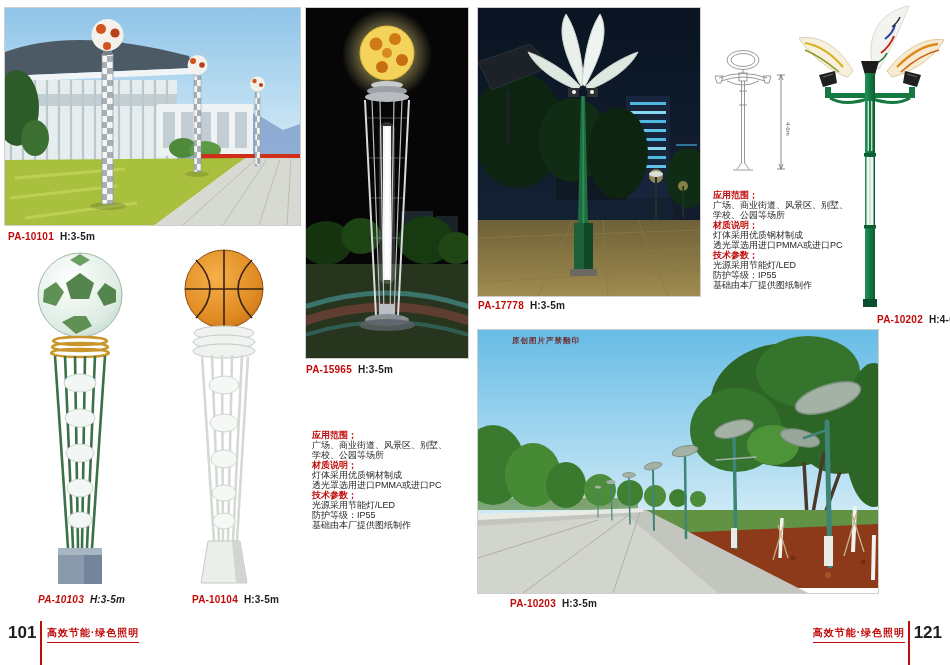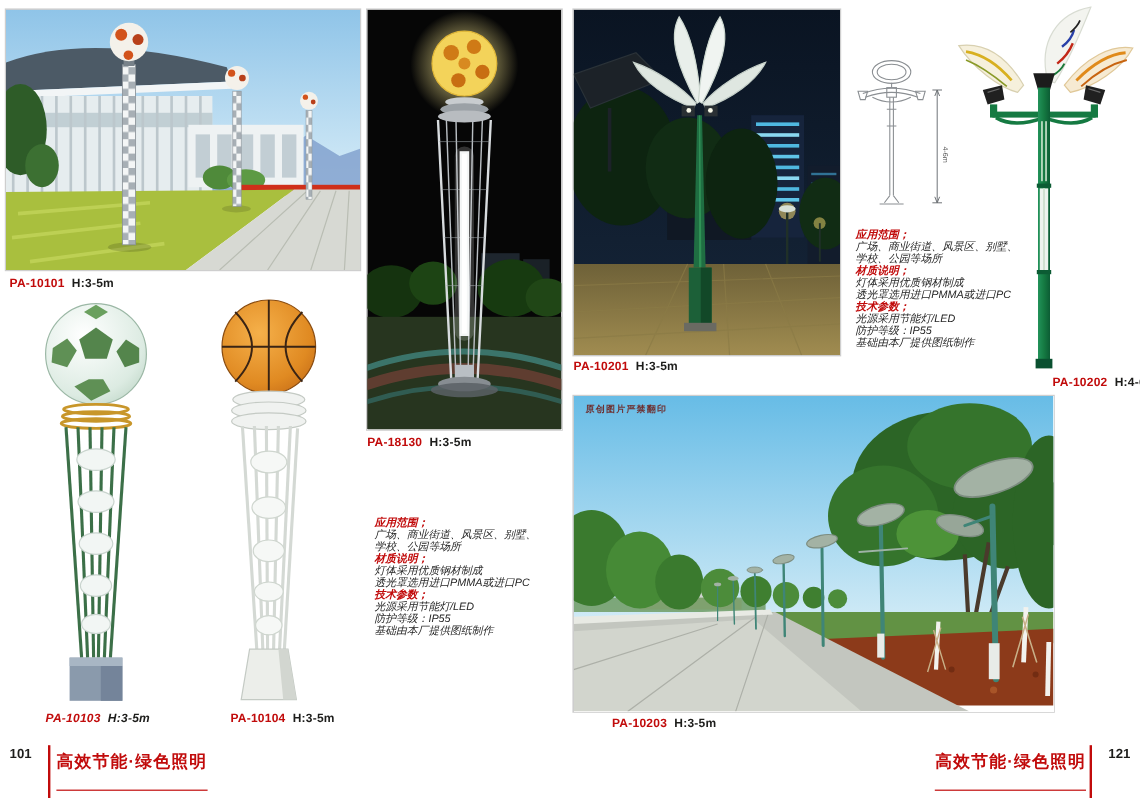--- a/index.html
+++ b/index.html
@@ -3,28 +3,28 @@
 <meta charset="utf-8">
 <style>
   html,body{margin:0;padding:0;background:#ffffff;}
   #catalog{position:relative;width:950px;height:665px;background:#ffffff;overflow:hidden;
            font-family:"Liberation Sans","DejaVu Sans",sans-serif;}
   .photo{position:absolute;overflow:hidden;box-shadow:0 0 0 1px rgba(60,60,60,.25);}
   .art{position:absolute;overflow:hidden;}
   .plabel{position:absolute;white-space:nowrap;font-size:10px;font-weight:700;letter-spacing:.2px;}
   .plabel .code{color:#c10b0b;margin-right:6px;}
   .plabel .ht{color:#1d1d1b;}
-  .spec{position:absolute;width:170px;font-size:9px;line-height:10px;color:#262626;font-style:italic;}
+  .spec{position:absolute;width:170px;font-size:9px;line-height:10px;color:#262626;}
   .spec .t{color:#c10b0b;font-weight:700;}
   .spec div{white-space:nowrap;}
-  .footer-num{position:absolute;font-size:11px;font-weight:700;color:#1d1d1b;top:623px;}
-  .footer-slogan{position:absolute;top:626px;font-size:14px;font-weight:700;color:#c10b0b;
-                 border-bottom:1px solid #c10b0b;padding-bottom:14px;white-space:nowrap;letter-spacing:1px;}
+  .footer-num{position:absolute;font-size:17px;font-weight:700;color:#1d1d1b;top:623px;}
+  .footer-slogan{position:absolute;top:626px;font-size:10px;font-weight:700;color:#c10b0b;
+                 border-bottom:1px solid #c10b0b;padding-bottom:2px;white-space:nowrap;letter-spacing:1px;}
   .footer-rule{position:absolute;top:621px;width:2px;height:44px;background:#c10b0b;}
-  .watermark{position:absolute;left:488px;top:336px;font-size:7.5px;font-weight:700;
+  .watermark{position:absolute;left:512px;top:336px;font-size:7.5px;font-weight:700;
              color:rgba(110,30,25,.9);letter-spacing:1px;}
   svg{display:block;}
 </style>
 </head>
 <body>
 
 <div id="catalog">
 
   <div class="photo" style="left:5px;top:8px;width:295px;height:217px;">
     <svg width="295" height="217" viewBox="0 0 295 217">
@@ -229,21 +229,21 @@
       <rect x="77" y="118" width="8" height="154" fill="#f4f6f6"></rect>
       <rect x="79" y="120" width="4" height="150" fill="#ffffff"></rect>
       <g>
         <rect x="73" y="296" width="16" height="14" fill="#b9bfc4"></rect>
         <ellipse cx="81" cy="312" rx="22" ry="6" fill="#878d92"></ellipse>
         <ellipse cx="81" cy="317" rx="28" ry="6" fill="#5a6065" opacity=".85"></ellipse>
       </g>
     </svg>
   </div>
   <div class="plabel" style="left:306px;top:364px;">
-    <span class="code">PA-18130</span><span class="ht">H:3-5m</span>
+    <span class="code">PA-15965</span><span class="ht">H:3-5m</span>
   </div>
 
   <div class="spec" style="left:312px;top:430px;">
     <div class="t">应用范围；</div>
     <div>广场、商业街道、风景区、别墅、</div>
     <div>学校、公园等场所</div>
     <div class="t">材质说明；</div>
     <div>灯体采用优质钢材制成</div>
     <div>透光罩选用进口PMMA或进口PC</div>
     <div class="t">技术参数；</div>
@@ -317,21 +317,21 @@
         <circle cx="114" cy="84" r="2" fill="#f8f8e8"></circle>
         <path d="M103,88 L107,88 L110,215 L100,215 Z" fill="#1f6e42"></path>
         <path d="M104.5,88 L105.5,88 L106.5,215 L104.5,215 Z" fill="#37a060" opacity=".7"></path>
         <rect x="96" y="215" width="19" height="48" fill="#1c6038"></rect>
         <rect x="106" y="215" width="9" height="48" fill="#124828"></rect>
         <rect x="92" y="261" width="27" height="7" fill="#6a6a62"></rect>
       </g>
     </svg>
   </div>
   <div class="plabel" style="left:478px;top:300px;">
-    <span class="code">PA-10201</span><span class="ht">H:3-5m</span>
+    <span class="code">PA-17778</span><span class="ht">H:3-5m</span>
   </div>
 
   <div class="art" style="left:705px;top:47px;width:88px;height:133px;">
     <svg width="88" height="133" viewBox="0 0 88 133">
       <g fill="none" stroke="#8a8e92" stroke-width="0.9">
         <ellipse cx="38" cy="13" rx="16" ry="9.5"></ellipse>
         <ellipse cx="38" cy="13" rx="12" ry="6.5"></ellipse>
         <path d="M38,22 L38,26"></path>
         <path d="M14,31 Q38,22 62,31"></path>
         <path d="M16,34 Q38,26 60,34"></path>

